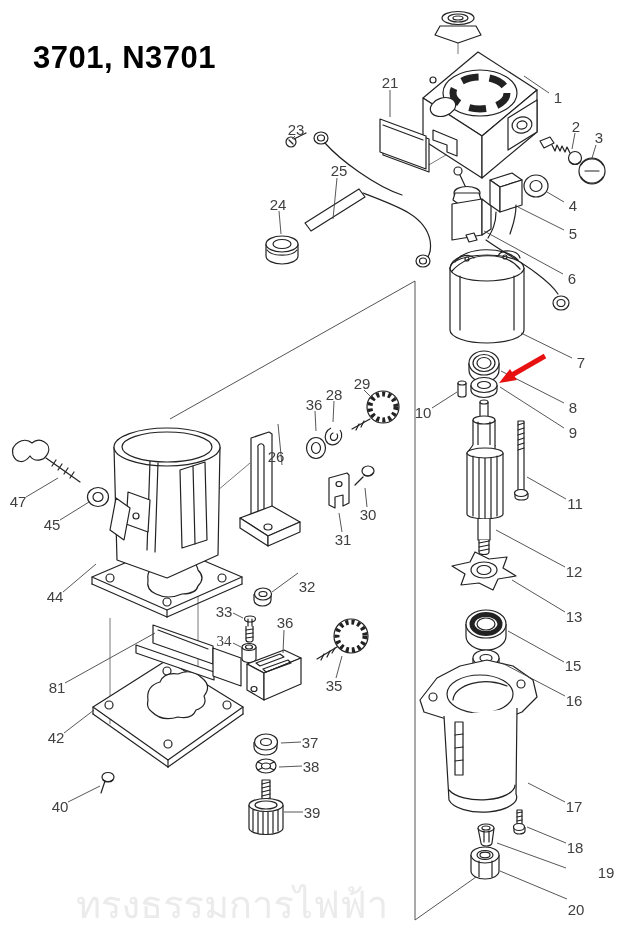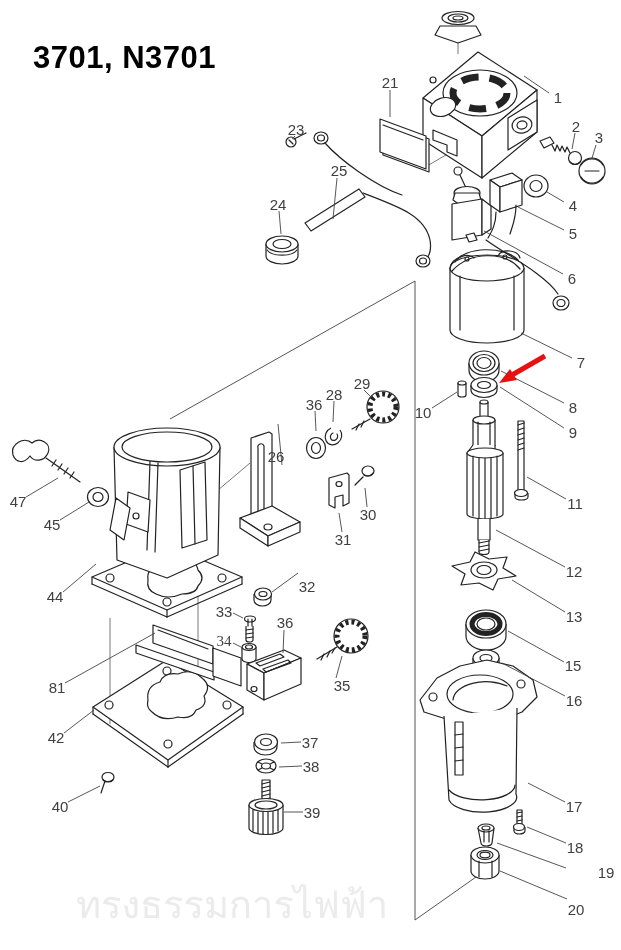--- a/index.html
+++ b/index.html
@@ -497,21 +497,21 @@
       <div class="callout" style="left: 339px; top: 170px;">25</div>
       <div class="callout" style="left: 276px; top: 417px; margin-top: 39px;">26</div>
       <div class="callout" style="left: 314px; top: 404px;">36</div>
       <div class="callout" style="left: 334px; top: 394px;">28</div>
       <div class="callout" style="left: 362px; top: 383px;">29</div>
       <div class="callout" style="left: 368px; top: 514px; text-align: center;">30</div>
       <div class="callout" style="left: 343px; top: 539px;">31</div>
       <div class="callout" style="left: 307px; top: 586px; text-align: right;">32</div>
       <div class="callout" style="left: 224px; top: 611px;">33</div>
       <div class="callout" style="left: 224px; top: 641px; font-family: Liberation Serif, serif;">34</div>
-      <div class="callout" style="left: 334px; top: 685px; margin-left: 8px;">35</div>
+      <div class="callout" style="left: 334px; top: 685px;">35</div>
       <div class="callout" style="left: 285px; top: 622px;">36</div>
       <div class="callout" style="left: 310px; top: 742px;">37</div>
       <div class="callout" style="left: 311px; top: 766px; text-align: right;">38</div>
       <div class="callout" style="left: 312px; top: 812px;">39</div>
       <div class="callout" style="left: 60px; top: 806px;">40</div>
       <div class="callout" style="left: 56px; top: 737px;">42</div>
       <div class="callout" style="left: 57px; top: 687px;">81</div>
       <div class="callout" style="left: 55px; top: 596px;">44</div>
       <div class="callout" style="left: 52px; top: 524px;">45</div>
       <div class="callout" style="left: 18px; top: 501px;">47</div>

